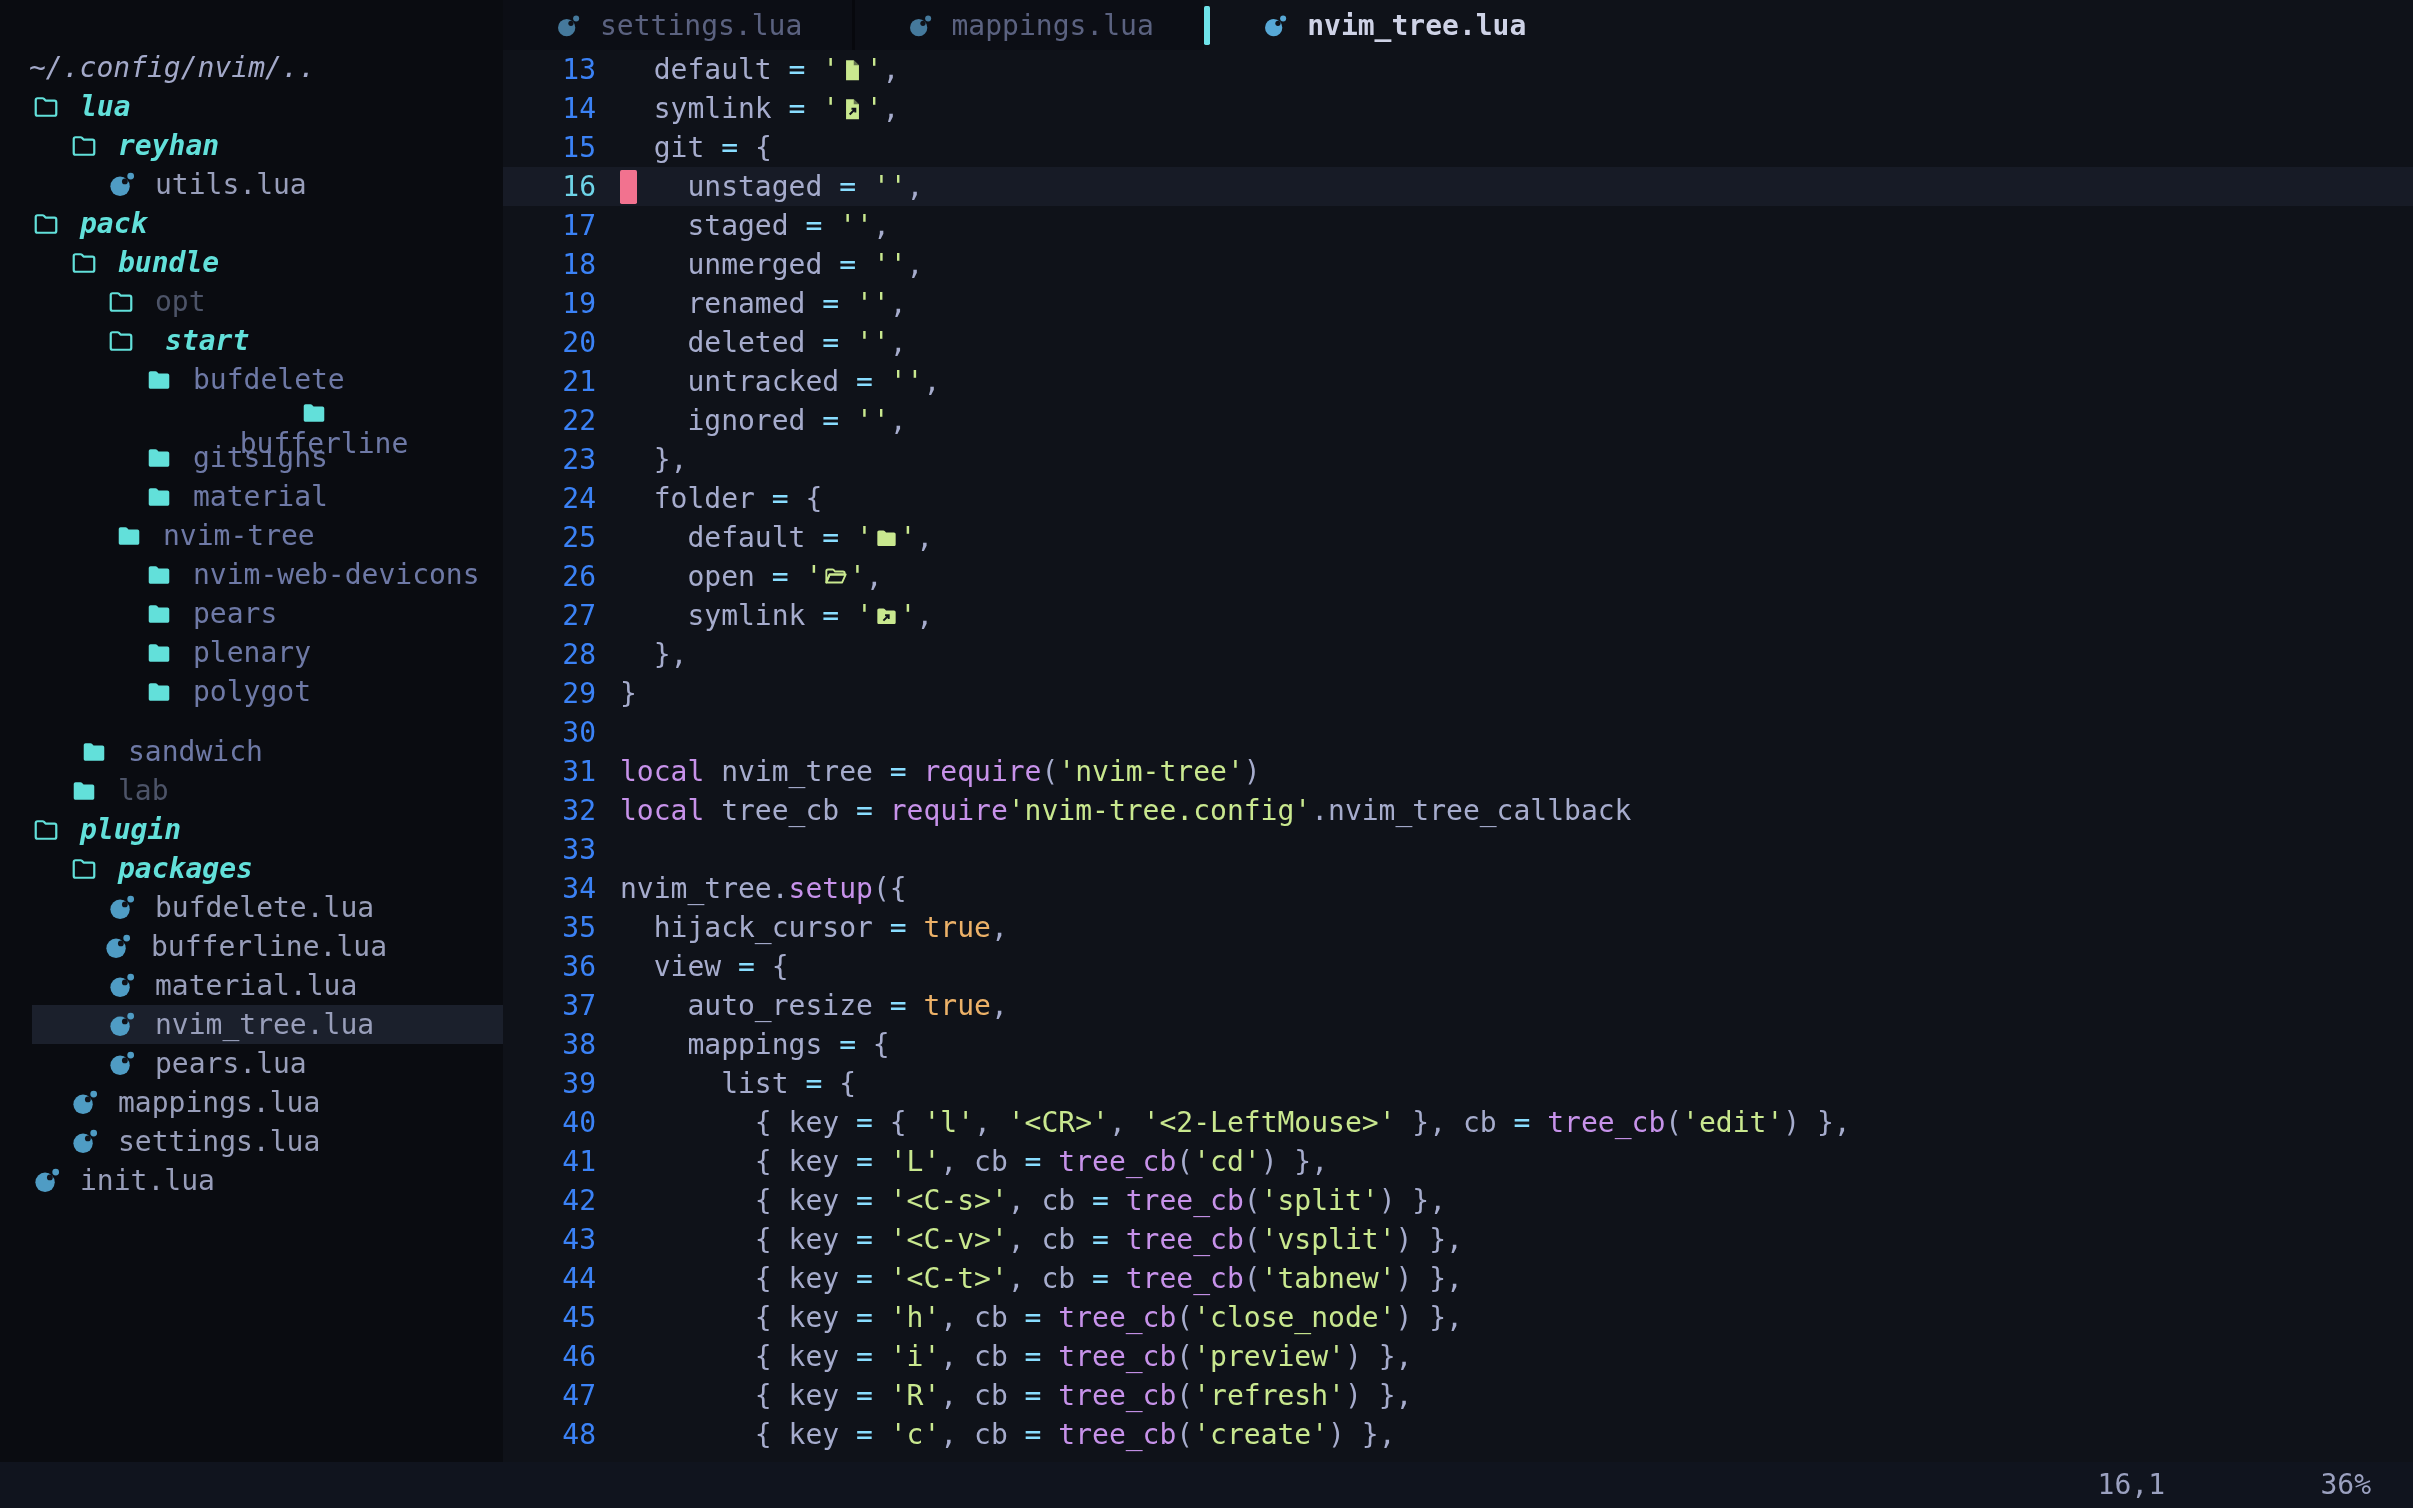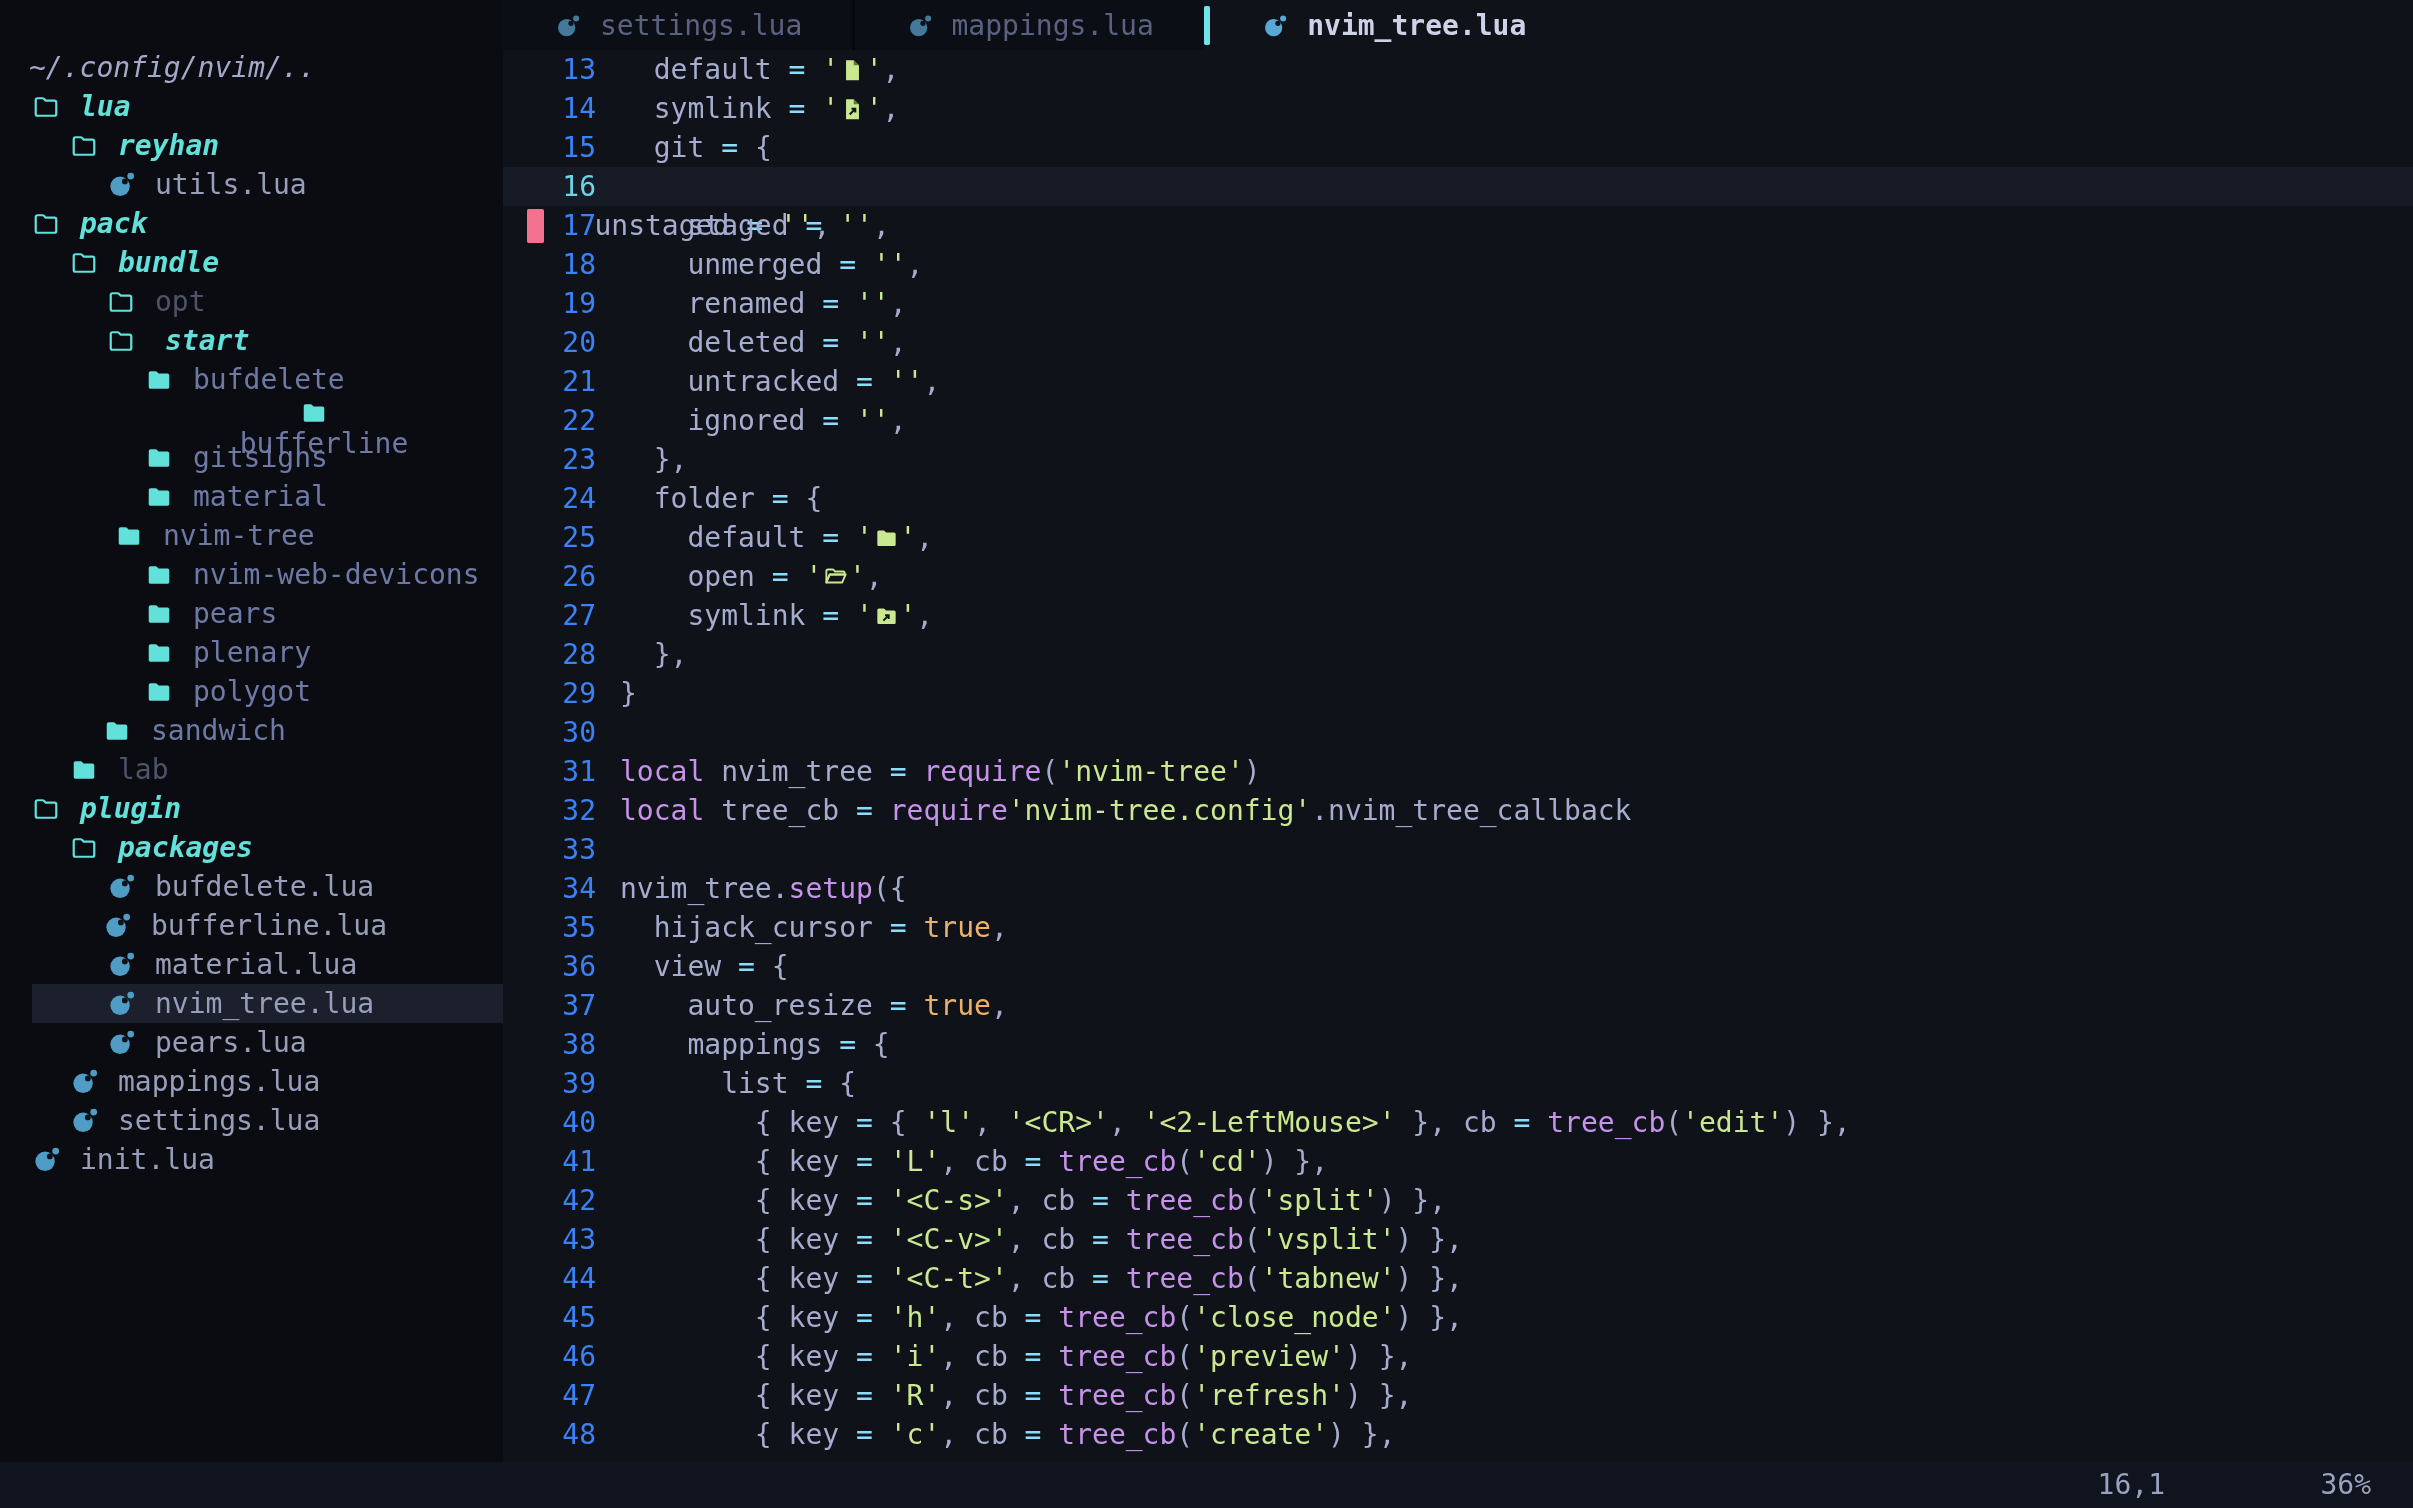--- a/index.html
+++ b/index.html
@@ -27,21 +27,21 @@
   .editor{grid-column:2;grid-row:1;display:flex;flex-direction:column;overflow:hidden;background:#0f1219;}
   .tabline{height:50px;flex:none;display:flex;align-items:stretch;background:#0f1219;}
   .tab{width:349px;flex:none;display:flex;align-items:center;gap:20px;
        padding-left:52px;box-sizing:border-box;background:#0c0e15;color:#5b6280;cursor:default;}
   .tab .ticon{width:25px;height:25px;flex:none;}
   .tab-sep{width:2.5px;flex:none;background:#07080d;}
   .tab-marker{width:6.7px;flex:none;align-self:center;height:39px;background:#6fe3ea;border-radius:1.7px;}
   .tab.active{width:auto;background:transparent;color:#ced2e6;font-weight:bold;padding-right:75px;}
   .buffer{flex:1;overflow:hidden;}
   .cl{display:flex;height:39px;line-height:39px;white-space:pre;}
-  .cl.cursorline{background:#171b26;flex-direction:column;}
+  .cl.cursorline{background:#171b26;}
   .ln{width:93px;flex:none;text-align:right;color:#3b82f6;}
   .cl.cursorline .ln{color:#6ed4e8;}
   .ct{margin-left:24px;position:relative;flex:1;}
   .cursor{position:absolute;left:0;top:2.5px;width:17px;height:34px;background:#f2728f;border-radius:1.7px;}
   .tk-p{color:#a6accd;}
   .tk-op{color:#89ddff;}
   .tk-str{color:#c9e88f;}
   .tk-kw{color:#c792ea;}
   .tk-fn{color:#c792ea;}
   .tk-bool{color:#ecb168;}
@@ -100,21 +100,21 @@
           </svg></span><span class="t-closed">nvim-web-devicons</span></div>
       <div class="tree-row" style="padding-left: 145px;"><span class="tree-ic"><svg viewBox="0 0 24 24" width="100%" height="100%">
             <path d="M3.2 6.1c0-.9.7-1.6 1.6-1.6h4.2c.5 0 .9.2 1.2.5l1.4 1.5h7.6c.9 0 1.6.7 1.6 1.6v9.8c0 .9-.7 1.6-1.6 1.6H4.8c-.9 0-1.6-.7-1.6-1.6z" fill="#62e0da"></path>
           </svg></span><span class="t-closed">pears</span></div>
       <div class="tree-row" style="padding-left: 145px;"><span class="tree-ic"><svg viewBox="0 0 24 24" width="100%" height="100%">
             <path d="M3.2 6.1c0-.9.7-1.6 1.6-1.6h4.2c.5 0 .9.2 1.2.5l1.4 1.5h7.6c.9 0 1.6.7 1.6 1.6v9.8c0 .9-.7 1.6-1.6 1.6H4.8c-.9 0-1.6-.7-1.6-1.6z" fill="#62e0da"></path>
           </svg></span><span class="t-closed">plenary</span></div>
       <div class="tree-row" style="padding-left: 145px;"><span class="tree-ic"><svg viewBox="0 0 24 24" width="100%" height="100%">
             <path d="M3.2 6.1c0-.9.7-1.6 1.6-1.6h4.2c.5 0 .9.2 1.2.5l1.4 1.5h7.6c.9 0 1.6.7 1.6 1.6v9.8c0 .9-.7 1.6-1.6 1.6H4.8c-.9 0-1.6-.7-1.6-1.6z" fill="#62e0da"></path>
           </svg></span><span class="t-closed">polygot</span></div>
-      <div class="tree-row" style="padding-left: 103px;"><span class="tree-ic"><svg viewBox="0 0 24 24" width="100%" height="100%">
+      <div class="tree-row" style="padding-left: 80px; margin-top: 21px;"><span class="tree-ic"><svg viewBox="0 0 24 24" width="100%" height="100%">
             <path d="M3.2 6.1c0-.9.7-1.6 1.6-1.6h4.2c.5 0 .9.2 1.2.5l1.4 1.5h7.6c.9 0 1.6.7 1.6 1.6v9.8c0 .9-.7 1.6-1.6 1.6H4.8c-.9 0-1.6-.7-1.6-1.6z" fill="#62e0da"></path>
           </svg></span><span class="t-closed">sandwich</span></div>
       <div class="tree-row" style="padding-left: 70px;"><span class="tree-ic"><svg viewBox="0 0 24 24" width="100%" height="100%">
             <path d="M3.2 6.1c0-.9.7-1.6 1.6-1.6h4.2c.5 0 .9.2 1.2.5l1.4 1.5h7.6c.9 0 1.6.7 1.6 1.6v9.8c0 .9-.7 1.6-1.6 1.6H4.8c-.9 0-1.6-.7-1.6-1.6z" fill="#62e0da"></path>
           </svg></span><span class="t-dim">lab</span></div>
       <div class="tree-row" style="padding-left: 32px;"><span class="tree-ic"><svg viewBox="0 0 24 24" fill="none" width="100%" height="100%">
             <path d="M3.2 6.1c0-.9.7-1.6 1.6-1.6h4.2c.5 0 .9.2 1.2.5l1.4 1.5h7.6c.9 0 1.6.7 1.6 1.6v9.8c0 .9-.7 1.6-1.6 1.6H4.8c-.9 0-1.6-.7-1.6-1.6z" stroke="#62e0da" stroke-width="1.9" stroke-linejoin="round"></path>
           </svg></span><span class="t-open">plugin</span></div>
       <div class="tree-row" style="padding-left: 70px;"><span class="tree-ic"><svg viewBox="0 0 24 24" fill="none" width="100%" height="100%">
             <path d="M3.2 6.1c0-.9.7-1.6 1.6-1.6h4.2c.5 0 .9.2 1.2.5l1.4 1.5h7.6c.9 0 1.6.7 1.6 1.6v9.8c0 .9-.7 1.6-1.6 1.6H4.8c-.9 0-1.6-.7-1.6-1.6z" stroke="#62e0da" stroke-width="1.9" stroke-linejoin="round"></path>

